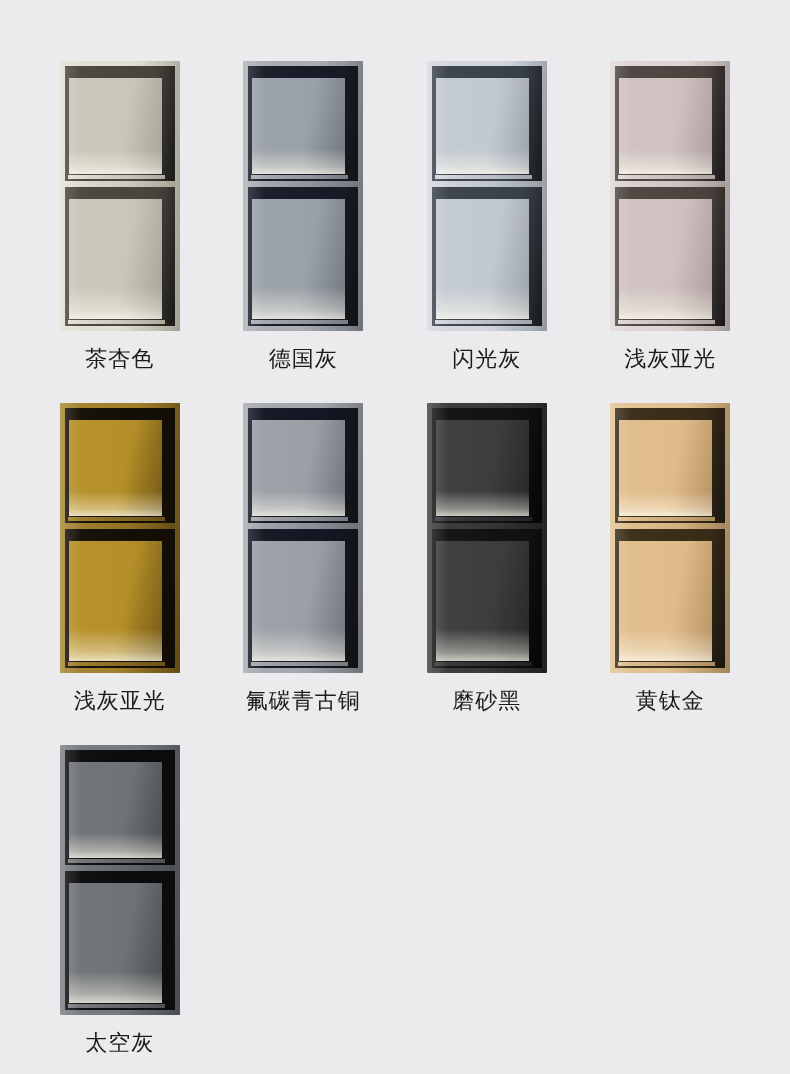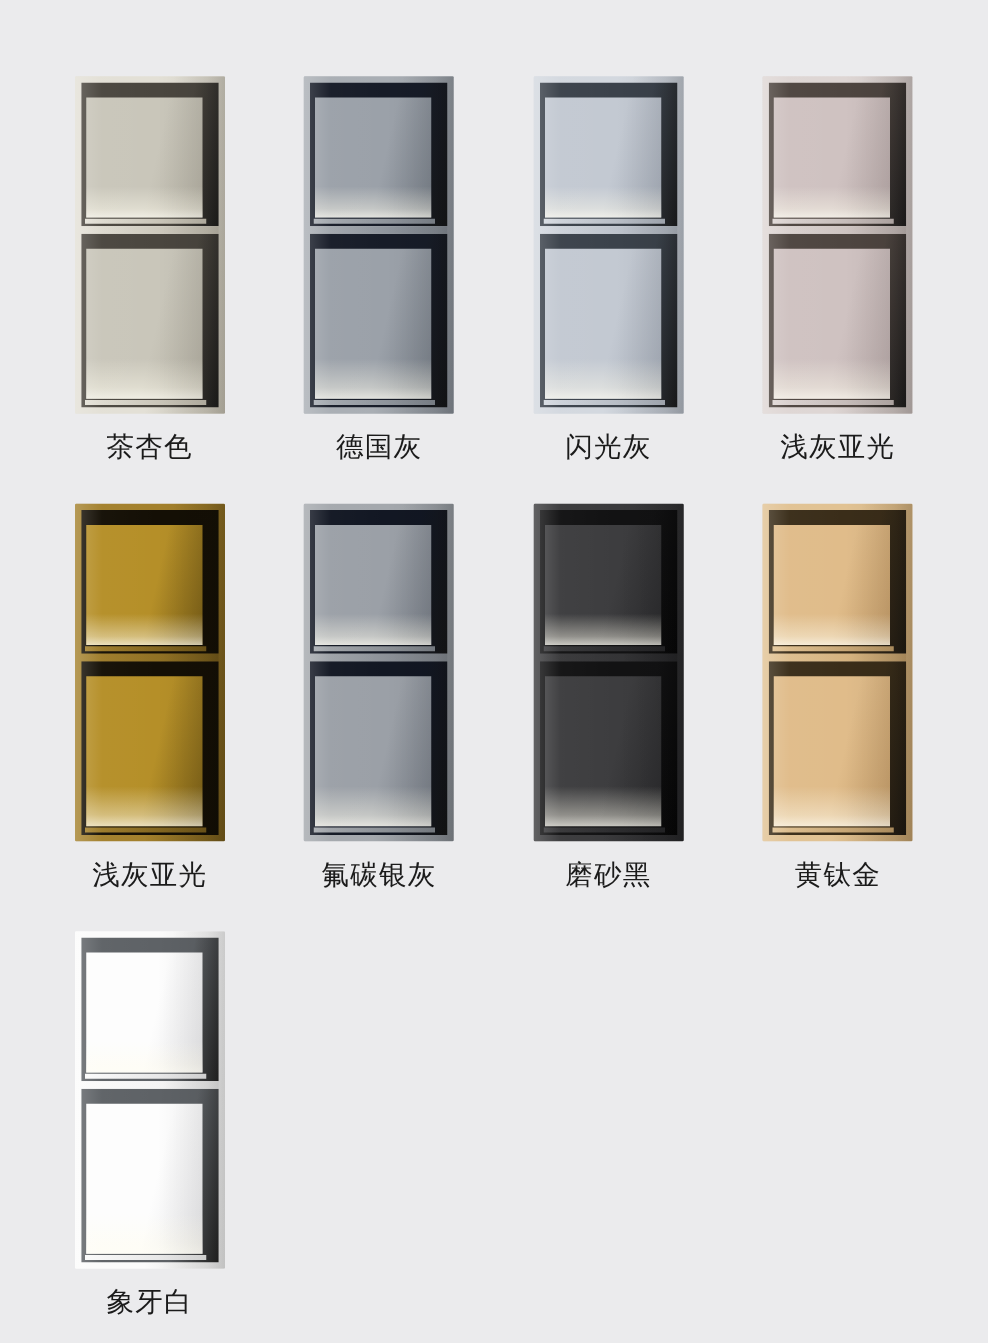--- a/index.html
+++ b/index.html
@@ -244,21 +244,21 @@
           <div class="pane rail">
             <div class="rail-bar" style="background: linear-gradient(90deg, rgb(164, 168, 173) 0%, rgb(138, 143, 150) 60%, rgb(123, 128, 134) 100%);"></div>
           </div>
           <div class="pane lower">
             <div class="recess" style="background: linear-gradient(100deg, rgb(18, 23, 35) 0%, rgb(18, 23, 35) 70%, rgba(0, 0, 0, 0.85) 100%);"></div>
             <div class="glass" style="background: linear-gradient(103deg, rgb(155, 160, 167) 0%, rgb(155, 160, 167) 58%, rgb(118, 124, 133) 100%);"></div>
             <div class="sill" style="background: linear-gradient(90deg, rgb(164, 168, 173) 0%, rgb(123, 128, 134) 100%);"></div>
           </div>
         </div>
       </div>
-      <div class="label">氟碳银灰</div>
+      <div class="label">氟碳青古铜</div>
     </div>
     <div class="swatch-cell">
       <div class="specimen" style="background: linear-gradient(95deg, rgb(58, 58, 60) 0%, rgb(58, 58, 60) 55%, rgb(36, 36, 38) 100%);">
         <div class="pane-stack">
           <div class="pane upper">
             <div class="recess" style="background: linear-gradient(100deg, rgb(18, 18, 19) 0%, rgb(18, 18, 19) 70%, rgba(0, 0, 0, 0.85) 100%);"></div>
             <div class="glass" style="background: linear-gradient(103deg, rgb(61, 61, 63) 0%, rgb(61, 61, 63) 58%, rgb(42, 42, 44) 100%);"></div>
             <div class="sill" style="background: linear-gradient(90deg, rgb(58, 58, 60) 0%, rgb(36, 36, 38) 100%);"></div>
           </div>
           <div class="pane rail">
@@ -287,32 +287,32 @@
           <div class="pane lower">
             <div class="recess" style="background: linear-gradient(100deg, rgb(58, 45, 25) 0%, rgb(58, 45, 25) 70%, rgba(0, 0, 0, 0.85) 100%);"></div>
             <div class="glass" style="background: linear-gradient(103deg, rgb(224, 188, 138) 0%, rgb(224, 188, 138) 58%, rgb(194, 155, 104) 100%);"></div>
             <div class="sill" style="background: linear-gradient(90deg, rgb(225, 194, 147) 0%, rgb(181, 148, 99) 100%);"></div>
           </div>
         </div>
       </div>
       <div class="label">黄钛金</div>
     </div>
     <div class="swatch-cell">
-      <div class="specimen" style="background: linear-gradient(95deg, rgb(251, 251, 251) 0%, rgb(251, 251, 251) 55%, rgb(220, 220, 220) 100%);">
-        <div class="pane-stack">
-          <div class="pane upper">
-            <div class="recess" style="background: linear-gradient(100deg, rgb(94, 98, 102) 0%, rgb(94, 98, 102) 70%, rgba(0, 0, 0, 0.85) 100%);"></div>
-            <div class="glass" style="background: linear-gradient(103deg, rgb(253, 253, 253) 0%, rgb(253, 253, 253) 58%, rgb(230, 230, 232) 100%);"></div>
-            <div class="sill" style="background: linear-gradient(90deg, rgb(251, 251, 251) 0%, rgb(220, 220, 220) 100%);"></div>
-          </div>
-          <div class="pane rail">
-            <div class="rail-bar" style="background: linear-gradient(90deg, rgb(251, 251, 251) 0%, rgb(244, 244, 244) 60%, rgb(220, 220, 220) 100%);"></div>
-          </div>
-          <div class="pane lower">
-            <div class="recess" style="background: linear-gradient(100deg, rgb(94, 98, 102) 0%, rgb(94, 98, 102) 70%, rgba(0, 0, 0, 0.85) 100%);"></div>
-            <div class="glass" style="background: linear-gradient(103deg, rgb(253, 253, 253) 0%, rgb(253, 253, 253) 58%, rgb(230, 230, 232) 100%);"></div>
-            <div class="sill" style="background: linear-gradient(90deg, rgb(251, 251, 251) 0%, rgb(220, 220, 220) 100%);"></div>
-          </div>
-        </div>
-      </div>
-      <div class="label">象牙白</div>
+      <div class="specimen" style="background: linear-gradient(95deg, rgb(118, 122, 125) 0%, rgb(118, 122, 125) 55%, rgb(82, 86, 90) 100%);">
+        <div class="pane-stack">
+          <div class="pane upper">
+            <div class="recess" style="background: linear-gradient(100deg, rgb(12, 12, 14) 0%, rgb(12, 12, 14) 70%, rgba(0, 0, 0, 0.85) 100%);"></div>
+            <div class="glass" style="background: linear-gradient(103deg, rgb(111, 115, 118) 0%, rgb(111, 115, 118) 58%, rgb(78, 82, 85) 100%);"></div>
+            <div class="sill" style="background: linear-gradient(90deg, rgb(118, 122, 125) 0%, rgb(82, 86, 90) 100%);"></div>
+          </div>
+          <div class="pane rail">
+            <div class="rail-bar" style="background: linear-gradient(90deg, rgb(118, 122, 125) 0%, rgb(98, 102, 106) 60%, rgb(82, 86, 90) 100%);"></div>
+          </div>
+          <div class="pane lower">
+            <div class="recess" style="background: linear-gradient(100deg, rgb(12, 12, 14) 0%, rgb(12, 12, 14) 70%, rgba(0, 0, 0, 0.85) 100%);"></div>
+            <div class="glass" style="background: linear-gradient(103deg, rgb(111, 115, 118) 0%, rgb(111, 115, 118) 58%, rgb(78, 82, 85) 100%);"></div>
+            <div class="sill" style="background: linear-gradient(90deg, rgb(118, 122, 125) 0%, rgb(82, 86, 90) 100%);"></div>
+          </div>
+        </div>
+      </div>
+      <div class="label">太空灰</div>
     </div>
   </div>
 
 </body></html>

